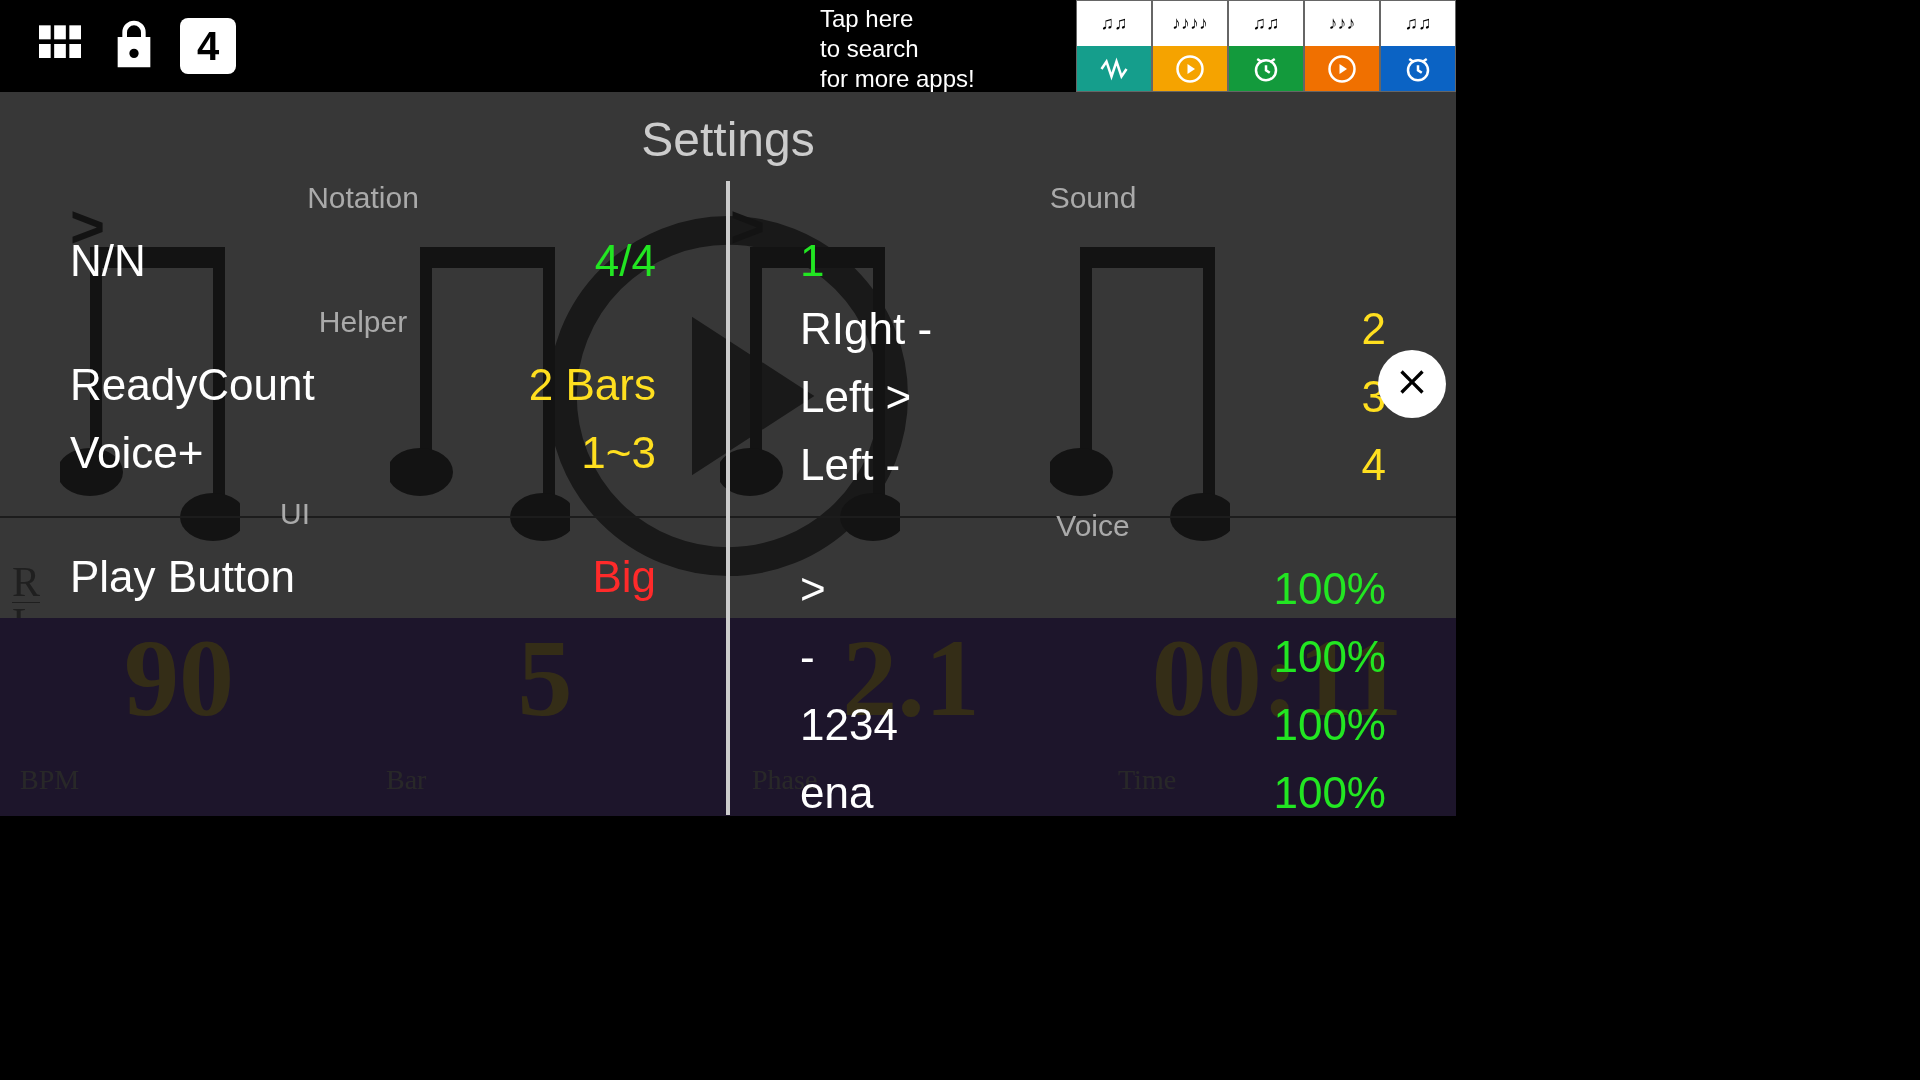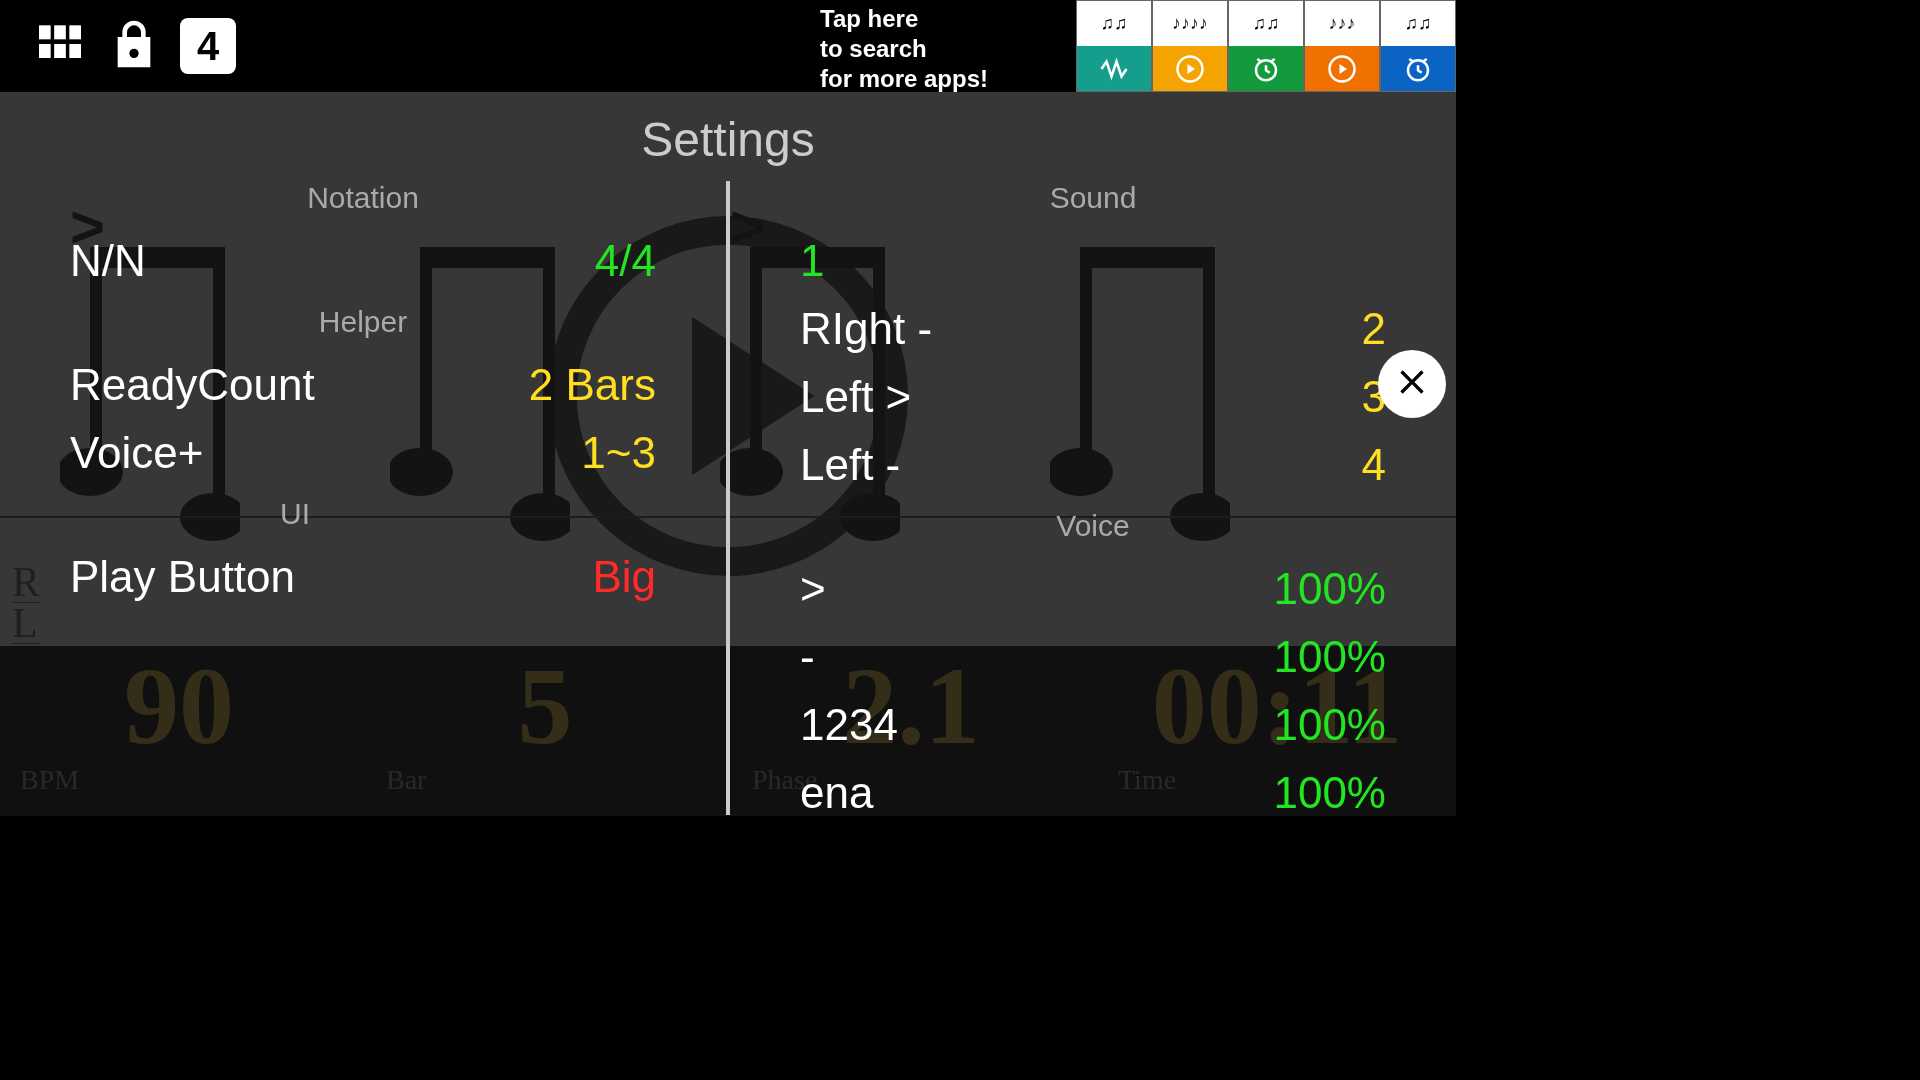--- a/index.html
+++ b/index.html
@@ -40,21 +40,20 @@
     font-weight: 900;
     font-size: 40px;
   }
   .topbar-search {
     position: absolute;
     left: 820px;
     top: 4px;
     color: #fff;
     font-size: 24px;
     line-height: 30px;
-    font-weight: bold;
   }
   .topbar-apps {
     position: absolute;
     right: 0;
     top: 0;
     height: 92px;
     display: flex;
     gap: 0;
   }
   .appicon {
@@ -116,22 +115,22 @@
     display: flex;
     color: #222;
     font-family: serif;
   }
   .bg-count-big { font-size: 70px; }
   .bg-count-sm { font-size: 40px; }
   .bg-counts span { flex: 1; text-align: center; }
   .bg-bottom {
     position: absolute;
     left: 0; right: 0; bottom: 0;
-    height: 170px;
-    background: #000000;
+    height: 198px;
+    background: #4c1d95;
     display: flex;
     gap: 8px;
   }
   .bg-bottom-cell {
     flex: 1;
     position: relative;
     color: #c9a227;
   }
   .bg-bottom-val {
     font-size: 110px;

